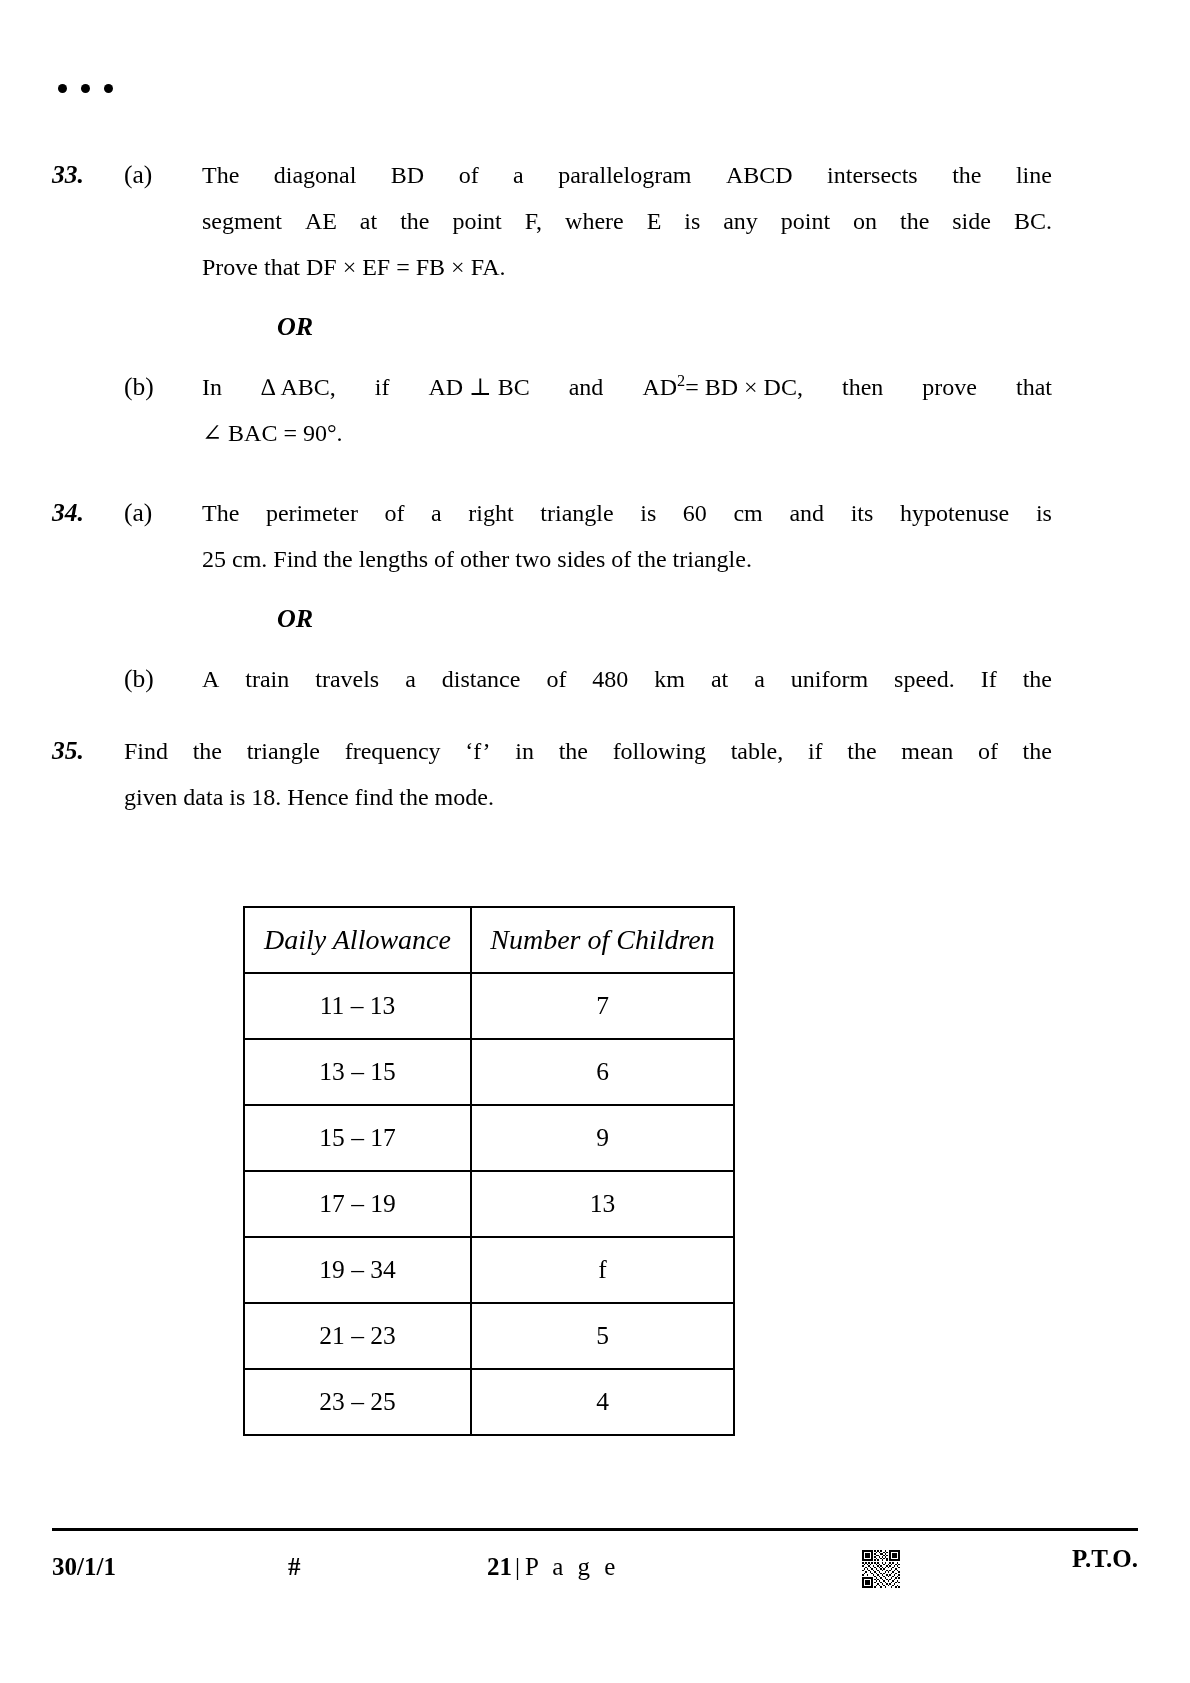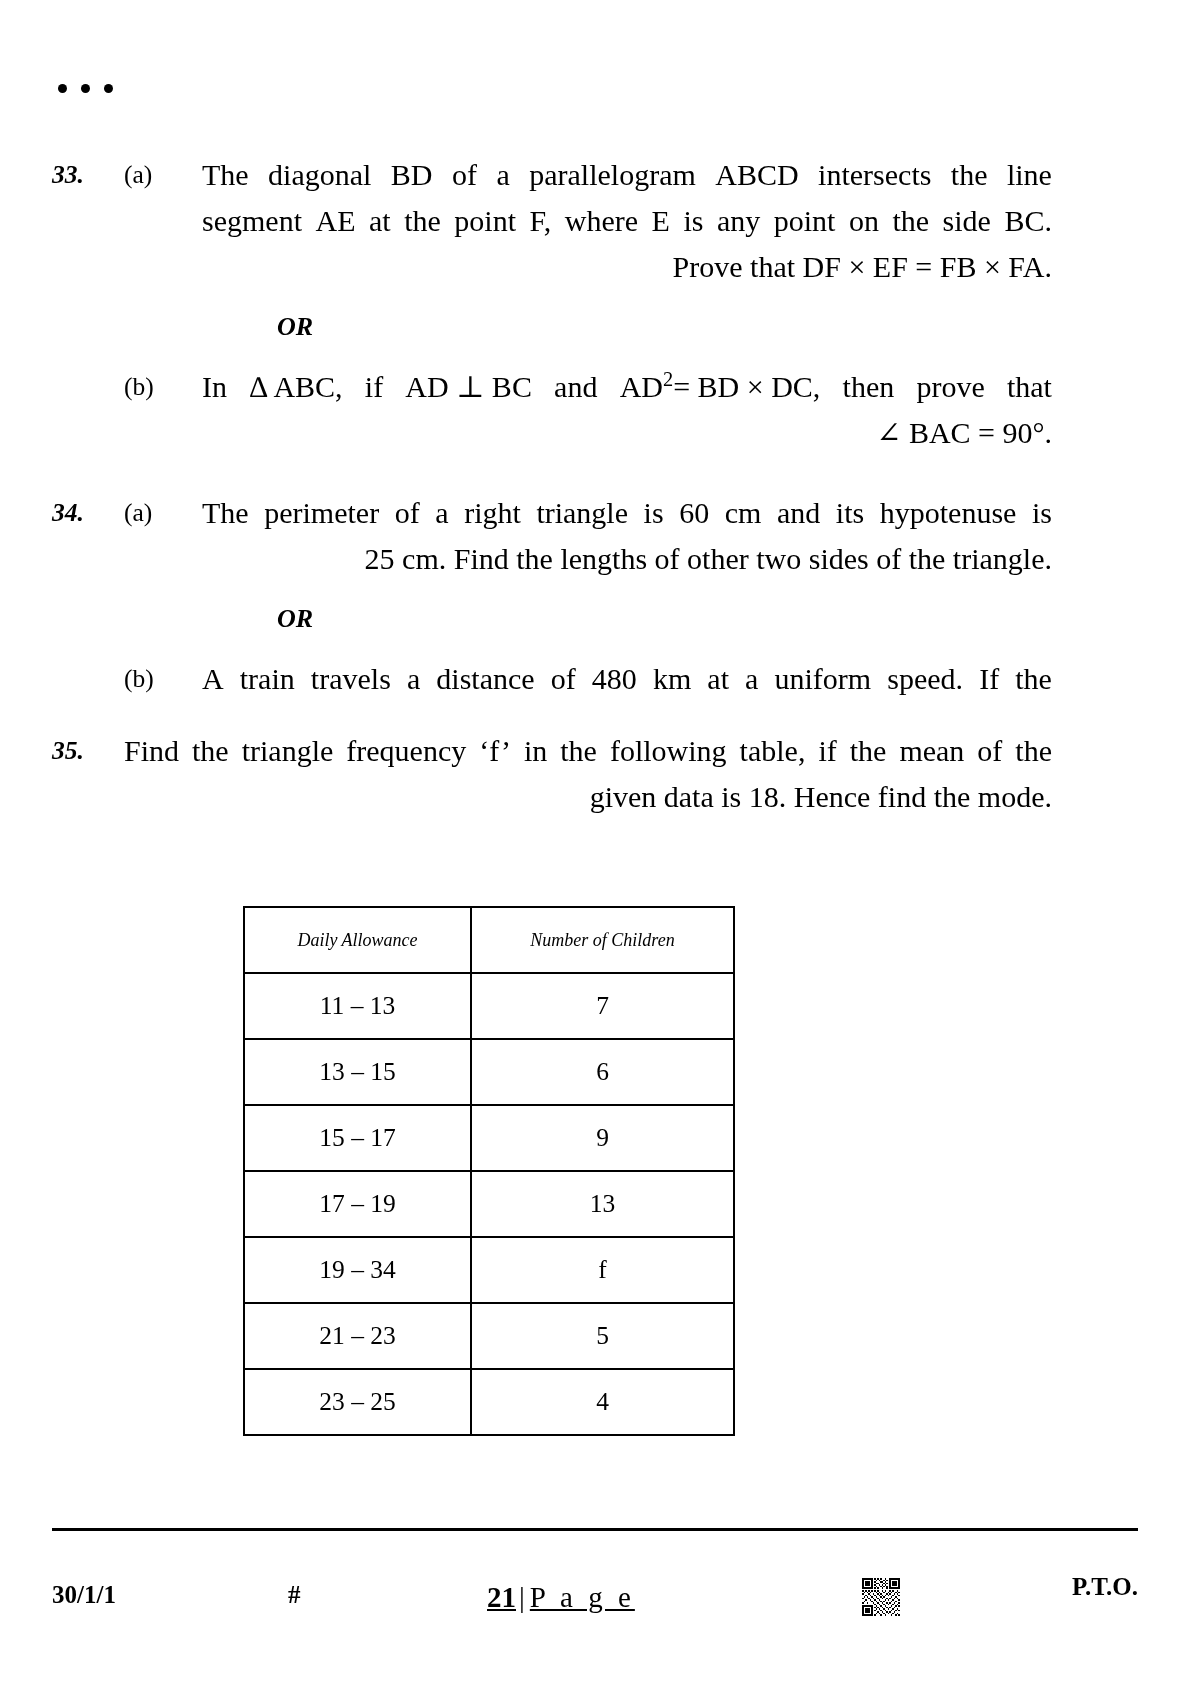--- a/index.html
+++ b/index.html
@@ -64,23 +64,22 @@
     font-style: italic;
   }
   .qlabel {
     width: 78px;
     flex: 0 0 78px;
     font-size: 25.5px;
     line-height: 46px;
   }
   .qbody {
     flex: 1 1 auto;
-    font-size: 30px;
+    font-size: 24px;
     line-height: 46px;
-    text-align: right;
   }
   .qbody.nolabel {
     
   }
 
   
   .jline {
     display: flex;
     justify-content: space-between;
     width: 100%;
@@ -129,60 +128,58 @@
     border: 2px solid #000;
     height: 64px;
     text-align: center;
     vertical-align: middle;
     font-size: 25.5px;
     font-weight: normal;
     padding: 0;
   }
   table.freq th {
     font-style: italic;
-    font-size: 18px;
+    font-size: 28px;
   }
   table.freq col.c1 { width: 227px; }
   table.freq col.c2 { width: 263px; }
 
   
   .footer-rule {
     position: absolute;
     left: 52px;
     top: 1528px;
     width: 1086px;
     height: 0;
     border-top: 3px solid #000;
   }
   .footer {
     position: absolute;
     left: 52px;
     top: 1545px;
     width: 1086px;
     height: 60px;
-    margin-top: 28px;
   }
   .f-code {
     position: absolute;
     left: 0; top: 8px;
     font-weight: bold;
     font-size: 25px;
   }
   .f-hash {
     position: absolute;
     left: 236px; top: 8px;
     font-weight: bold;
     font-size: 25px;
   }
   .f-page {
     position: absolute;
     left: 435px; top: 8px;
-    font-size: 29px;
+    font-size: 25px;
     white-space: nowrap;
-    text-decoration: underline;
   }
   .f-page .pnum { font-weight: bold; }
   .f-page .sep { padding: 0 5px 0 3px; }
   .f-page .pword { letter-spacing: 4px; }
   .f-pto {
     position: absolute;
     right: 0; top: 0;
     font-weight: bold;
     font-size: 25px;
   }

